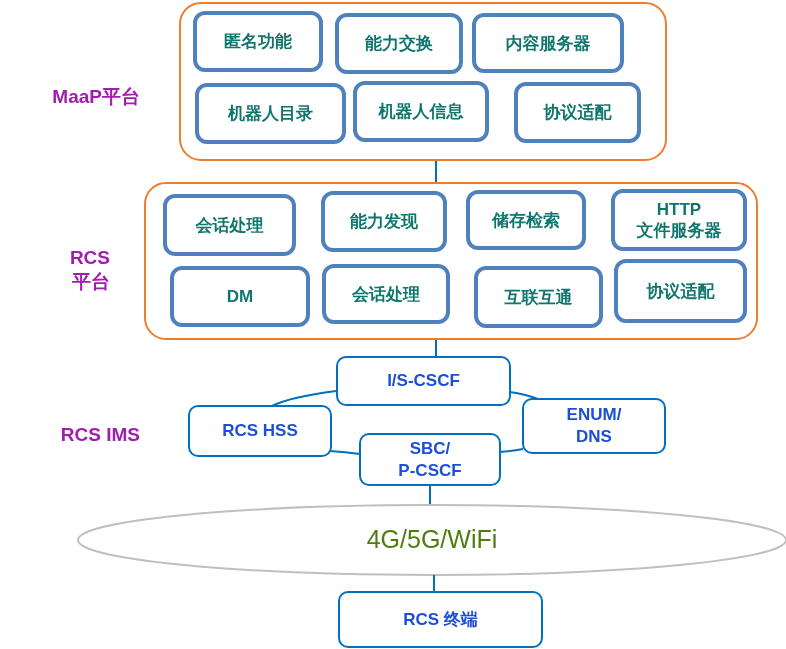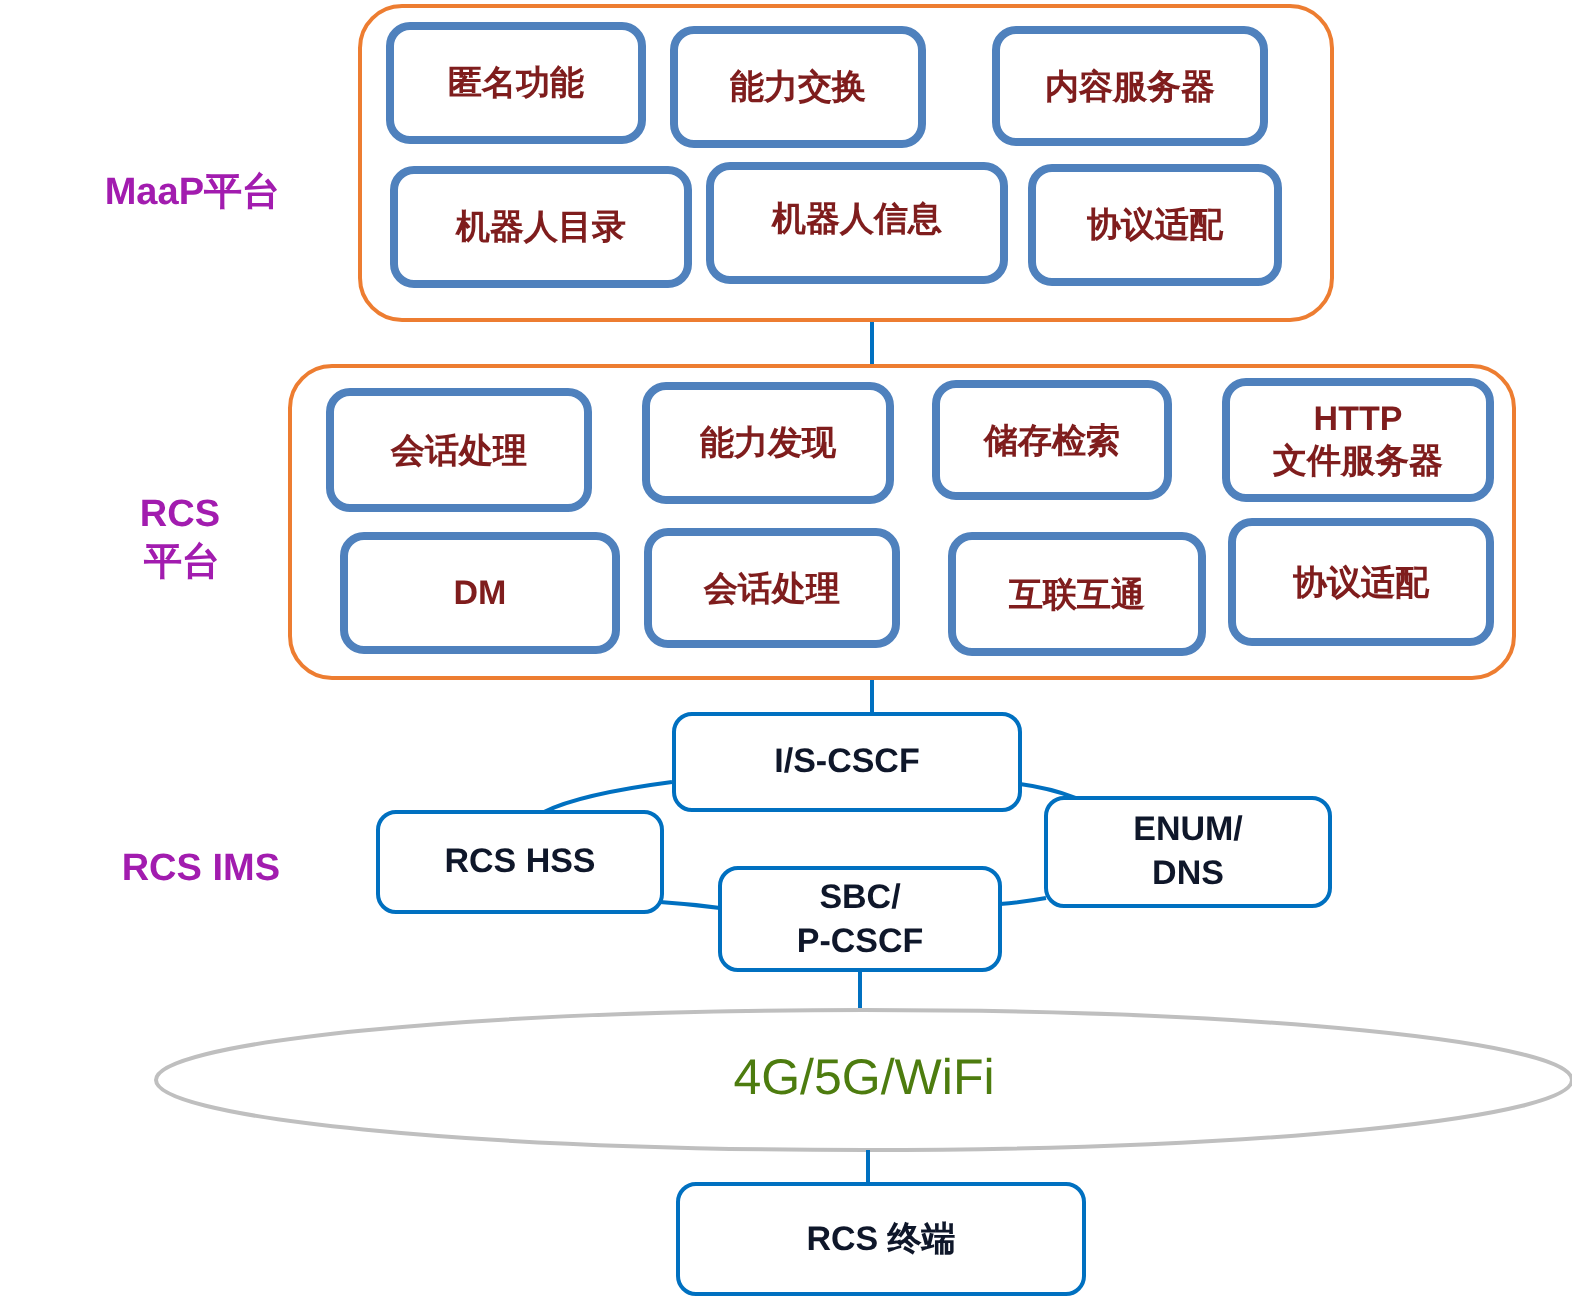--- a/index.html
+++ b/index.html
@@ -1,20 +1,20 @@
 <!DOCTYPE html>
 <html><head>
 <meta charset="utf-8">
 <style>
   html,body{margin:0;padding:0;background:#fff;}
   body{width:786px;height:649px;position:relative;overflow:hidden;font-family:"Liberation Sans","DejaVu Sans",sans-serif;}
   .layer-label{position:absolute;font-weight:bold;color:#a21caf;font-size:19px;line-height:24px;text-align:right;}
   .container{position:absolute;border:2px solid #ED7D31;border-radius:22px;box-sizing:border-box;background:#fff;}
-  .fbox{position:absolute;border:4px solid #4F81BD;border-radius:12px;box-sizing:border-box;background:#fff;display:flex;align-items:center;justify-content:center;text-align:center;font-weight:bold;font-size:17px;line-height:21px;color:#7f1d1d;}
-  .nbox{position:absolute;border:2px solid #0070C0;border-radius:10px;box-sizing:border-box;background:#fff;display:flex;align-items:center;justify-content:center;text-align:center;font-weight:bold;font-size:17px;line-height:22px;color:#0f172a;}
+  .fbox{position:absolute;border:4px solid #4F81BD;border-radius:12px;box-sizing:border-box;background:#fff;display:flex;align-items:center;justify-content:center;text-align:center;font-weight:bold;font-size:17px;line-height:21px;color:#0f766e;}
+  .nbox{position:absolute;border:2px solid #0070C0;border-radius:10px;box-sizing:border-box;background:#fff;display:flex;align-items:center;justify-content:center;text-align:center;font-weight:bold;font-size:17px;line-height:22px;color:#1d4ed8;}
   .ms{white-space:pre-line;}
   svg.lines{position:absolute;left:0;top:0;}
   .net-label{position:absolute;left:232px;top:523px;width:400px;text-align:center;font-size:25px;color:#4d7c0f;line-height:32px;}
 </style>
 </head>
 <body>
 
 <svg class="lines" width="786" height="649">
   <line x1="436" y1="160" x2="436" y2="182" stroke="#0070C0" stroke-width="2"></line>
   <line x1="436" y1="339" x2="436" y2="357" stroke="#0070C0" stroke-width="2"></line>
@@ -28,23 +28,23 @@
 </svg>
 
 <div class="layer-label" style="left:10px;top:85px;width:130px;">MaaP平台</div>
 <div class="layer-label ms" style="left:20px;top:246px;width:90px;">RCS
 平台</div>
 <div class="layer-label" style="left:10px;top:423px;width:130px;">RCS IMS</div>
 
 <div class="container" style="left:179px;top:2px;width:488px;height:159px;"></div>
 <div class="fbox" style="left:193px;top:11px;width:130px;height:61px;">匿名功能</div>
 <div class="fbox" style="left:335px;top:13px;width:128px;height:61px;">能力交换</div>
-<div class="fbox" style="left:496px;top:13px;width:138px;height:60px;">内容服务器</div>
+<div class="fbox" style="left:472px;top:13px;width:152px;height:60px;">内容服务器</div>
 <div class="fbox" style="left:195px;top:83px;width:151px;height:61px;">机器人目录</div>
-<div class="fbox" style="left:353px;top:81px;width:151px;height:61px;font-family:Liberation Mono, monospace;">机器人信息</div>
+<div class="fbox" style="left:353px;top:81px;width:136px;height:61px;">机器人信息</div>
 <div class="fbox" style="left:514px;top:82px;width:127px;height:61px;">协议适配</div>
 
 <div class="container" style="left:144px;top:182px;width:614px;height:158px;"></div>
 <div class="fbox" style="left:163px;top:194px;width:133px;height:62px;">会话处理</div>
 <div class="fbox" style="left:321px;top:191px;width:126px;height:61px;">能力发现</div>
 <div class="fbox" style="left:466px;top:190px;width:120px;height:60px;">储存检索</div>
 <div class="fbox ms" style="left:611px;top:189px;width:136px;height:62px;">HTTP
 文件服务器</div>
 <div class="fbox" style="left:170px;top:266px;width:140px;height:61px;">DM</div>
 <div class="fbox" style="left:322px;top:264px;width:128px;height:60px;">会话处理</div>

